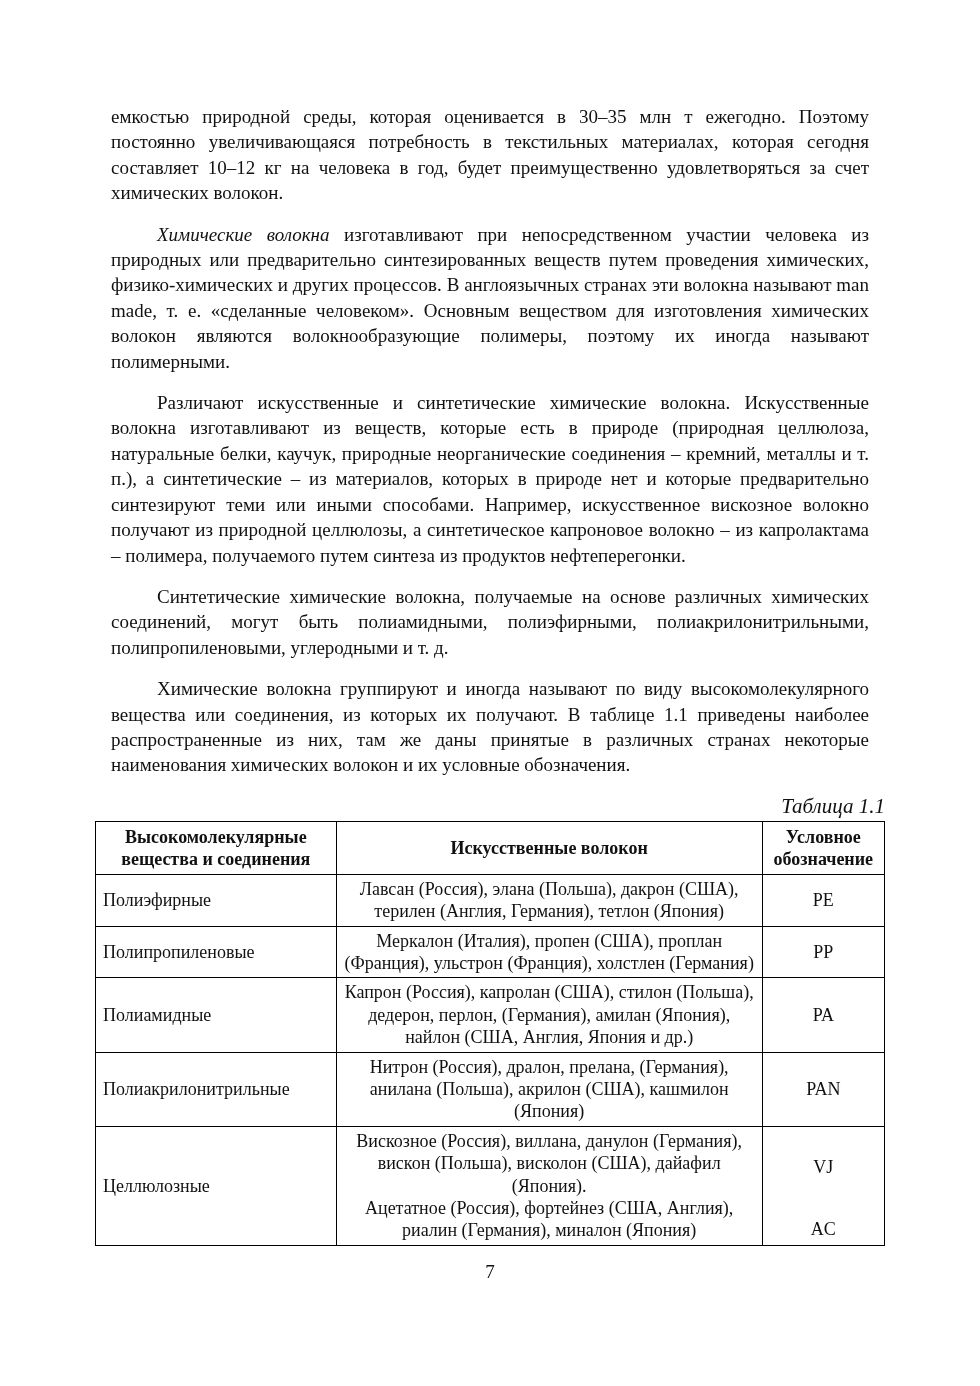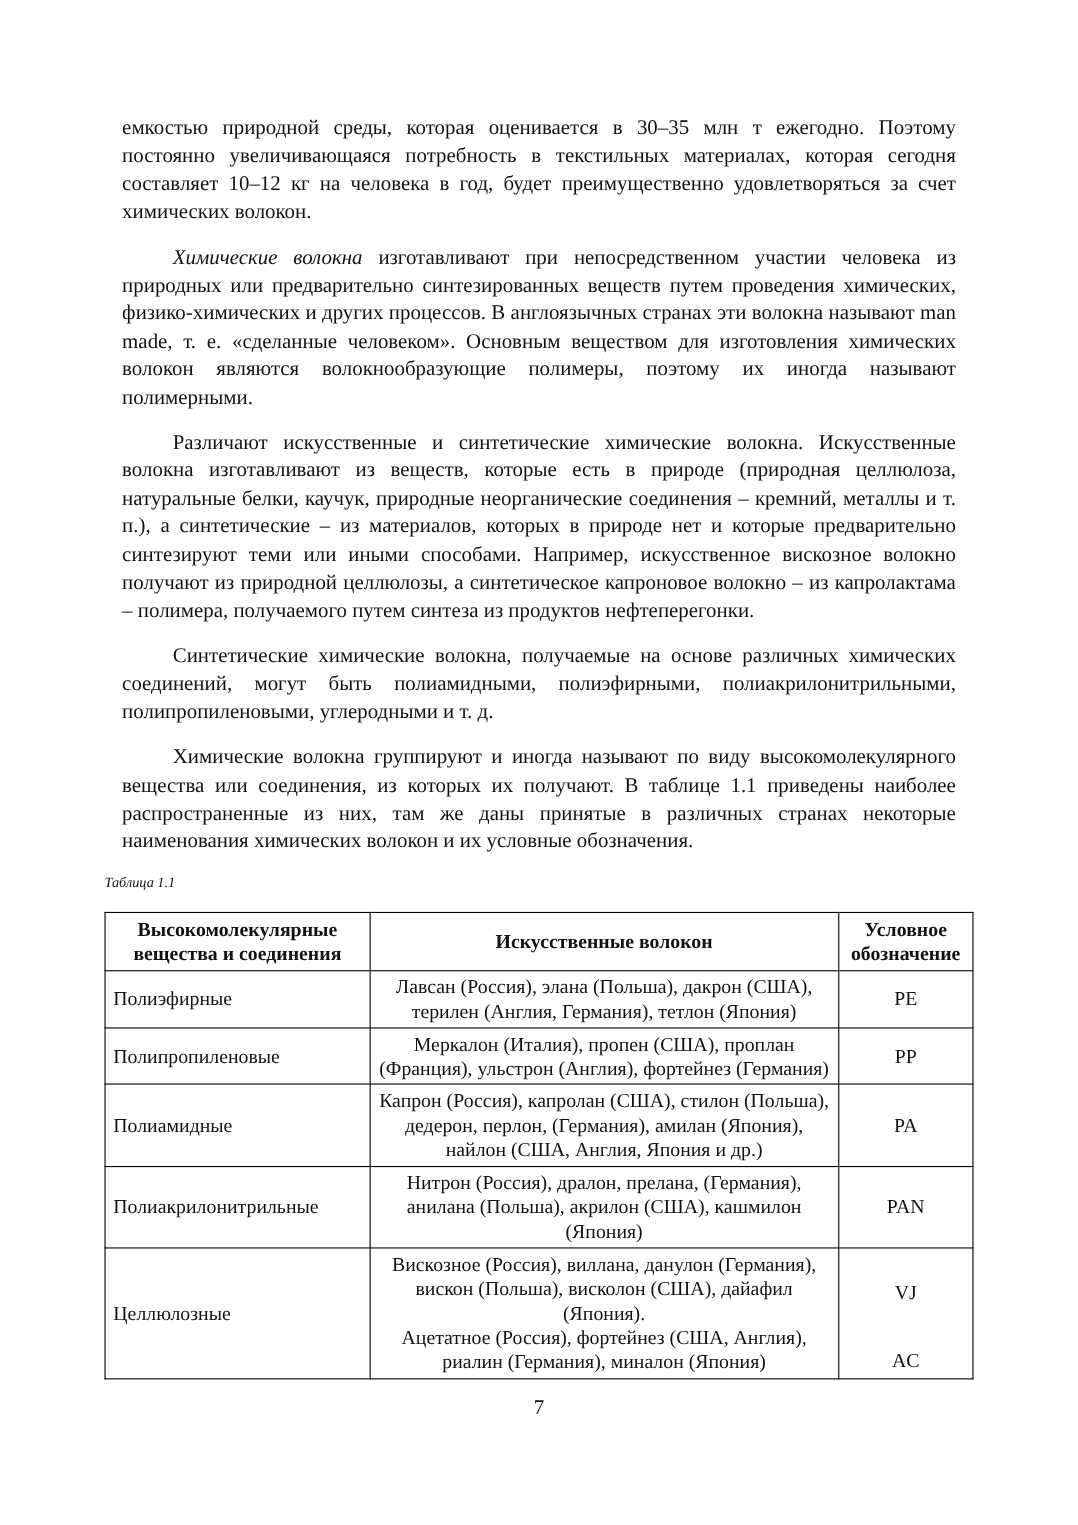--- a/index.html
+++ b/index.html
@@ -26,24 +26,24 @@
     font-size: 19px;
     line-height: 25.4px;
     text-align: justify;
     text-indent: 46px;
   }
   .text-block p.no-indent {
     text-indent: 0;
   }
   .table-caption {
     margin-top: 14px;
-    margin-bottom: 19px;
-    text-align: left;
+    margin-bottom: 2px;
+    text-align: right;
     font-style: italic;
-    font-size: 13px;
+    font-size: 21px;
   }
   table.fibers {
     width: 100%;
     border-collapse: collapse;
     font-size: 18px;
     line-height: 22.4px;
     table-layout: fixed;
   }
   table.fibers th, table.fibers td {
     border: 1px solid #000000;
@@ -122,21 +122,21 @@
       </tr>
     </thead>
     <tbody>
       <tr>
         <td class="substance">Полиэфирные</td>
         <td class="fibers">Лавсан (Россия), элана (Польша), дакрон (США), терилен (Англия, Германия), тетлон (Япония)</td>
         <td class="code">PE</td>
       </tr>
       <tr>
         <td class="substance">Полипропиленовые</td>
-        <td class="fibers">Меркалон (Италия), пропен (США), проплан (Франция), ульстрон (Англия), фортейнез (Германия)</td>
+        <td class="fibers">Меркалон (Италия), пропен (США), проплан (Франция), ульстрон (Франция), холстлен (Германия)</td>
         <td class="code">PP</td>
       </tr>
       <tr>
         <td class="substance">Полиамидные</td>
         <td class="fibers">Капрон (Россия), капролан (США), стилон (Польша), дедерон, перлон, (Германия), амилан (Япония), найлон (США, Англия, Япония и др.)</td>
         <td class="code">PA</td>
       </tr>
       <tr>
         <td class="substance">Полиакрилонитрильные</td>
         <td class="fibers">Нитрон (Россия), дралон, прелана, (Германия), анилана (Польша), акрилон (США), кашмилон (Япония)</td>

